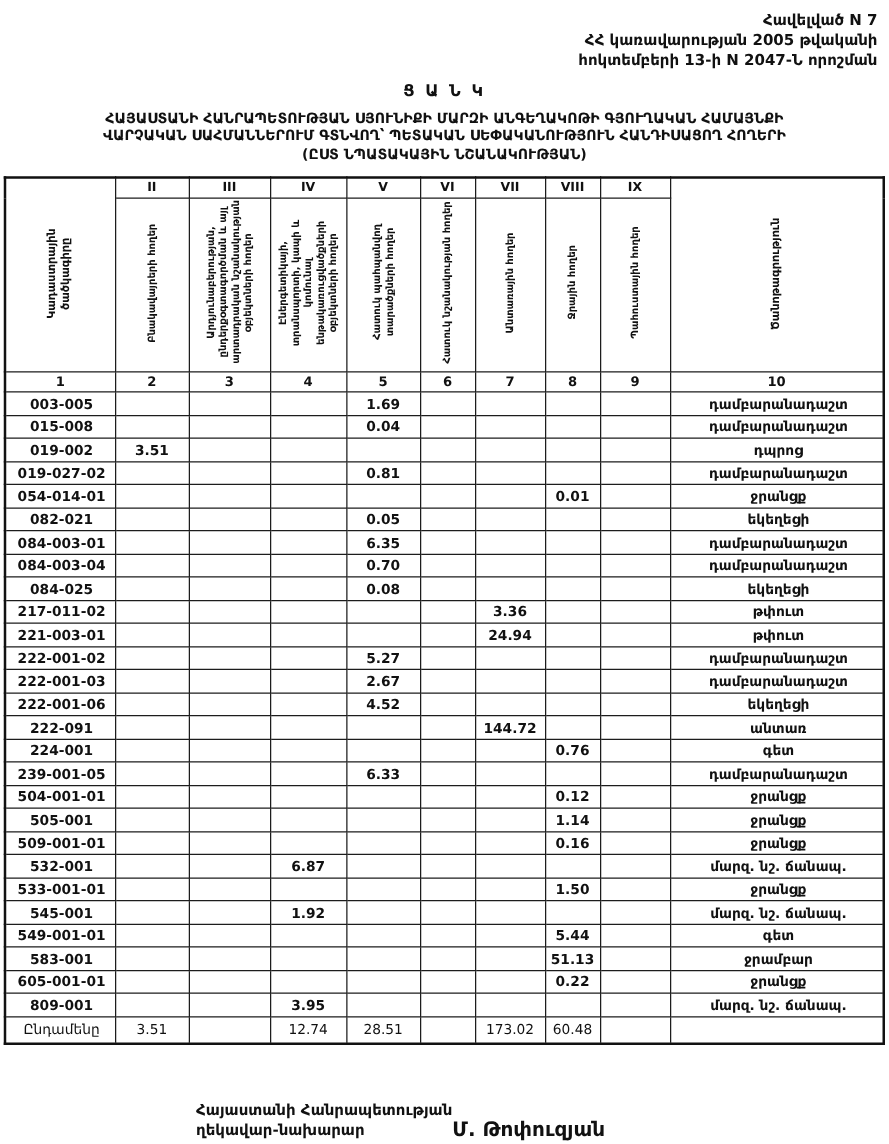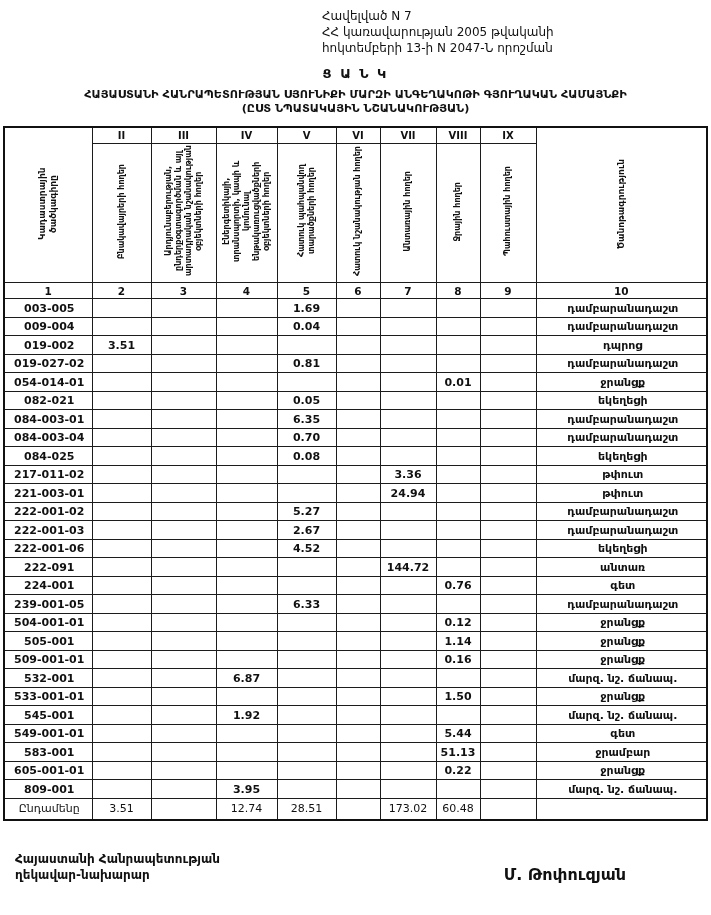--- a/index.html
+++ b/index.html
@@ -2,21 +2,21 @@
 <html><head>
 <meta charset="utf-8">
 <style>
   html,body{margin:0;padding:0;}
   body{
     width:711px;height:915px;overflow:hidden;background:#fff;color:#111;
     font-family:"DejaVu Sans",sans-serif;-webkit-font-smoothing:antialiased;
   }
   .page{position:relative;width:711px;height:915px;padding:8px 3px 0 3px;box-sizing:border-box;}
 
-  .appendix{width:380px;margin:0 6px 0 auto;text-align:left;font-size:12px;font-weight:400;line-height:1.35;}
+  .appendix{width:380px;margin:0 6px 0 auto;text-align:right;font-size:12px;font-weight:700;line-height:1.35;}
   .doc-title{text-align:center;font-size:13px;font-weight:700;margin:9px 0 7px 0;letter-spacing:2px;}
   .subtitle{text-align:center;font-size:11.3px;font-weight:700;line-height:1.32;margin-bottom:9px;}
 
   table{border-collapse:collapse;table-layout:fixed;width:705px;}
   th,td{border:1px solid #1c1c1c;padding:0 2px;overflow:hidden;}
   table{border:2px solid #111;}
   thead th{font-weight:700;}
   .roman-row th{height:15px;font-size:10px;text-align:center;font-weight:700;}
   .vert-row th{height:138px;vertical-align:middle;text-align:center;}
   .v{
@@ -25,39 +25,40 @@
   }
   .v-big{font-size:9px;}
   .num-row th{height:15px;font-size:10.5px;text-align:center;font-weight:700;}
   tbody td{height:17.5px;font-size:11px;font-weight:600;}
   td.code{text-align:center;padding-left:4px;}
   td.val{text-align:center;}
   td.note{text-align:center;padding-left:5px;}
   .total-row td{height:20px;font-size:11px;font-weight:400;}
   .total-row td.code{text-align:center;}
 
-  .footer{display:flex;align-items:flex-end;margin-top:30px;padding:0 82px 0 12px;justify-content:space-between;}
+  .footer{display:flex;align-items:flex-end;margin-top:44px;padding:0 82px 0 12px;justify-content:center;}
   .footer-left{font-size:12px;font-weight:700;line-height:1.38;}
   .signature{font-size:16px;font-weight:700;white-space:nowrap;}
 </style>
 </head>
 <body>
 
 <div class="page">
 
   <div class="appendix">
     <div>Հավելված N 7</div>
     <div>ՀՀ կառավարության 2005 թվականի</div>
     <div>հոկտեմբերի 13-ի N 2047-Ն որոշման</div>
   </div>
 
   <div class="doc-title">Ց Ա Ն Կ</div>
 
   <div class="subtitle">
     <div>ՀԱՅԱՍՏԱՆԻ ՀԱՆՐԱՊԵՏՈՒԹՅԱՆ ՍՅՈՒՆԻՔԻ ՄԱՐԶԻ ԱՆԳԵՂԱԿՈԹԻ ԳՅՈՒՂԱԿԱՆ ՀԱՄԱՅՆՔԻ</div>
+    <div>ՎԱՐՉԱԿԱՆ ՍԱՀՄԱՆՆԵՐՈՒՄ ԳՏՆՎՈՂ՝ ՊԵՏԱԿԱՆ ՍԵՓԱԿԱՆՈՒԹՅՈՒՆ ՀԱՆԴԻՍԱՑՈՂ ՀՈՂԵՐԻ</div>
     <div>(ԸՍՏ ՆՊԱՏԱԿԱՅԻՆ ՆՇԱՆԱԿՈՒԹՅԱՆ)</div>
   </div>
 
   <table>
     <colgroup>
       <col style="width:88px">
         <col style="width:59px">
         <col style="width:65px">
       <col style="width:61px">
         <col style="width:59px">
@@ -110,21 +111,21 @@
     <td class="val"></td>
     <td class="val"></td>
     <td class="val">1.69</td>
     <td class="val"></td>
     <td class="val"></td>
     <td class="val"></td>
     <td class="val"></td>
     <td class="note">դամբարանադաշտ</td>
   </tr>
         <tr>
-    <td class="code">009-004</td>
+    <td class="code">015-008</td>
     <td class="val"></td>
     <td class="val"></td>
     <td class="val"></td>
     <td class="val">0.04</td>
     <td class="val"></td>
     <td class="val"></td>
     <td class="val"></td>
     <td class="val"></td>
     <td class="note">դամբարանադաշտ</td>
   </tr>

